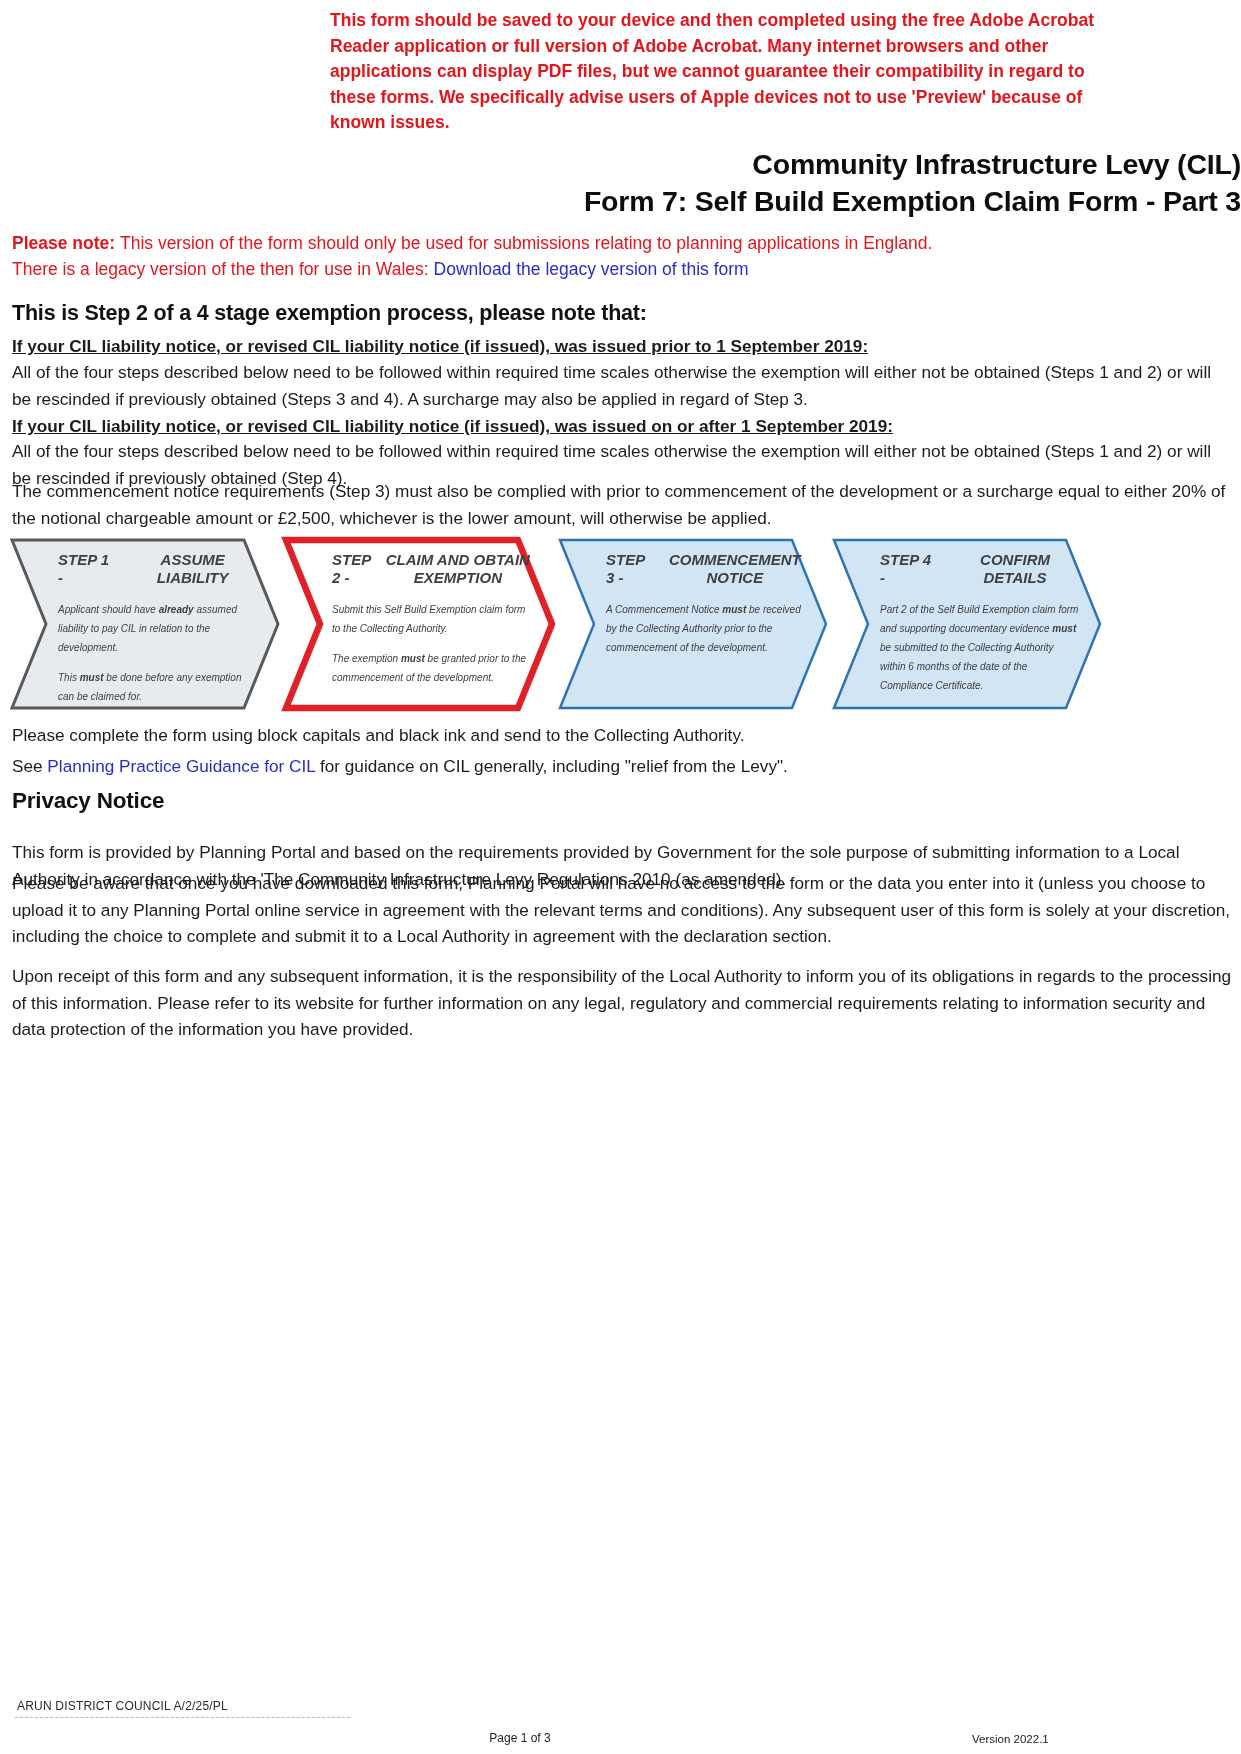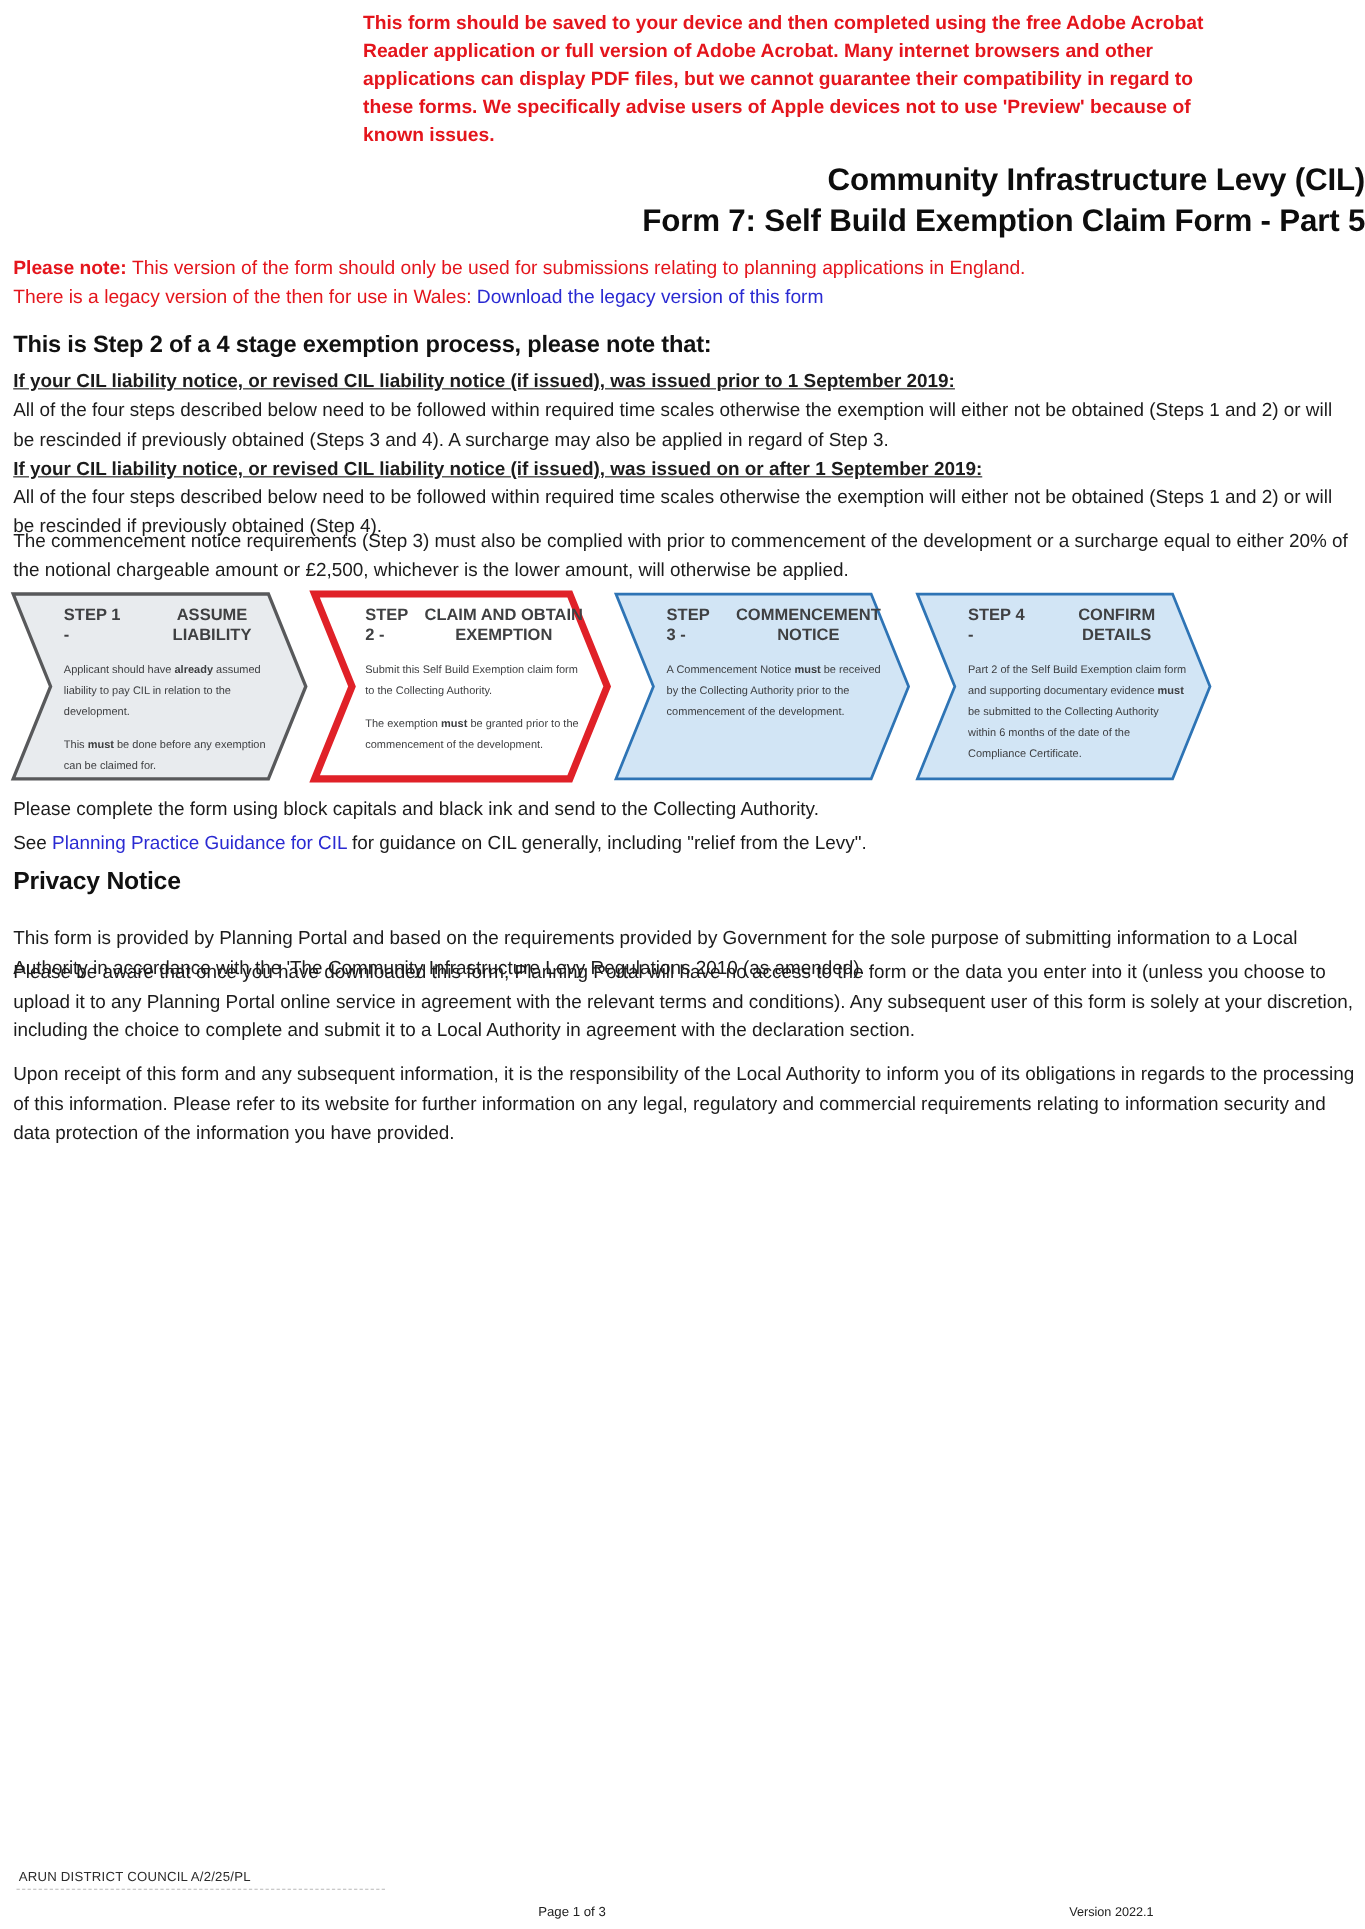--- a/index.html
+++ b/index.html
@@ -30,21 +30,21 @@
   }
   .h2{
     left:12px;font-size:21.5px;font-weight:bold;color:#111;letter-spacing:-0.2px;
   }
   .p{
     left:12px;width:1221px;font-size:17.2px;line-height:26.5px;margin:0;
   }
   .ph{font-weight:bold;text-decoration:underline;}
   
   .steps-band{left:12px;top:540px;display:flex;gap:8px;}
-  .chev-cell{position:relative;width:266px;height:141px;}
+  .chev-cell{position:relative;width:266px;height:141px;font-style:italic;}
   .chev-svg{position:absolute;left:0;top:0;overflow:visible;}
   .s1 polygon{stroke-width:3;}
   .s2 polygon{stroke-width:6.5;}
   .s3 polygon,.s4 polygon{stroke-width:2.5;}
   .chev-content{position:absolute;left:46px;top:11px;right:20px;}
   .step-heading{display:flex;align-items:flex-start;font-size:15px;font-weight:bold;color:#3f4042;line-height:18px;}
   .step-title{margin-left:13px;text-align:center;max-width:164px;}
   .step-body{margin-top:13px;}
   .step-body p{margin:0 0 11px 0;font-size:10px;line-height:19px;color:#3d3e40;}
   
@@ -53,21 +53,21 @@
   .footer-page{left:0;top:1731px;width:1040px;text-align:center;font-size:12px;color:#222;}
   .footer-version{left:972px;top:1733px;font-size:11.5px;color:#222;}
 </style>
 </head>
 <body>
 
 <div class="abs warning">This form should be saved to your device and then completed using the free Adobe Acrobat Reader application or full version of Adobe Acrobat. Many internet browsers and other applications can display PDF files, but we cannot guarantee their compatibility in regard to these forms. We specifically advise users of Apple devices not to use 'Preview' because of known issues.</div>
 
 <div class="abs title">
   <div>Community Infrastructure Levy (CIL)</div>
-  <div>Form 7: Self Build Exemption Claim Form - Part 5</div>
+  <div>Form 7: Self Build Exemption Claim Form - Part 3</div>
 </div>
 
 <div class="abs note">
   <div><span class="b">Please note: </span><span>This version of the  form should only be used for submissions relating to planning applications in England.</span></div>
   <div><span>There is a legacy version of the then for use in Wales: </span><span class="link">Download the legacy version of this form</span></div>
 </div>
 
 <div class="abs h2" style="top:301px;">This is Step 2 of a 4 stage exemption process, please note that:</div>
 
 <p class="abs p ph" style="top:333px;">If your CIL liability notice, or revised CIL liability notice (if issued), was issued prior to 1 September 2019:</p>

